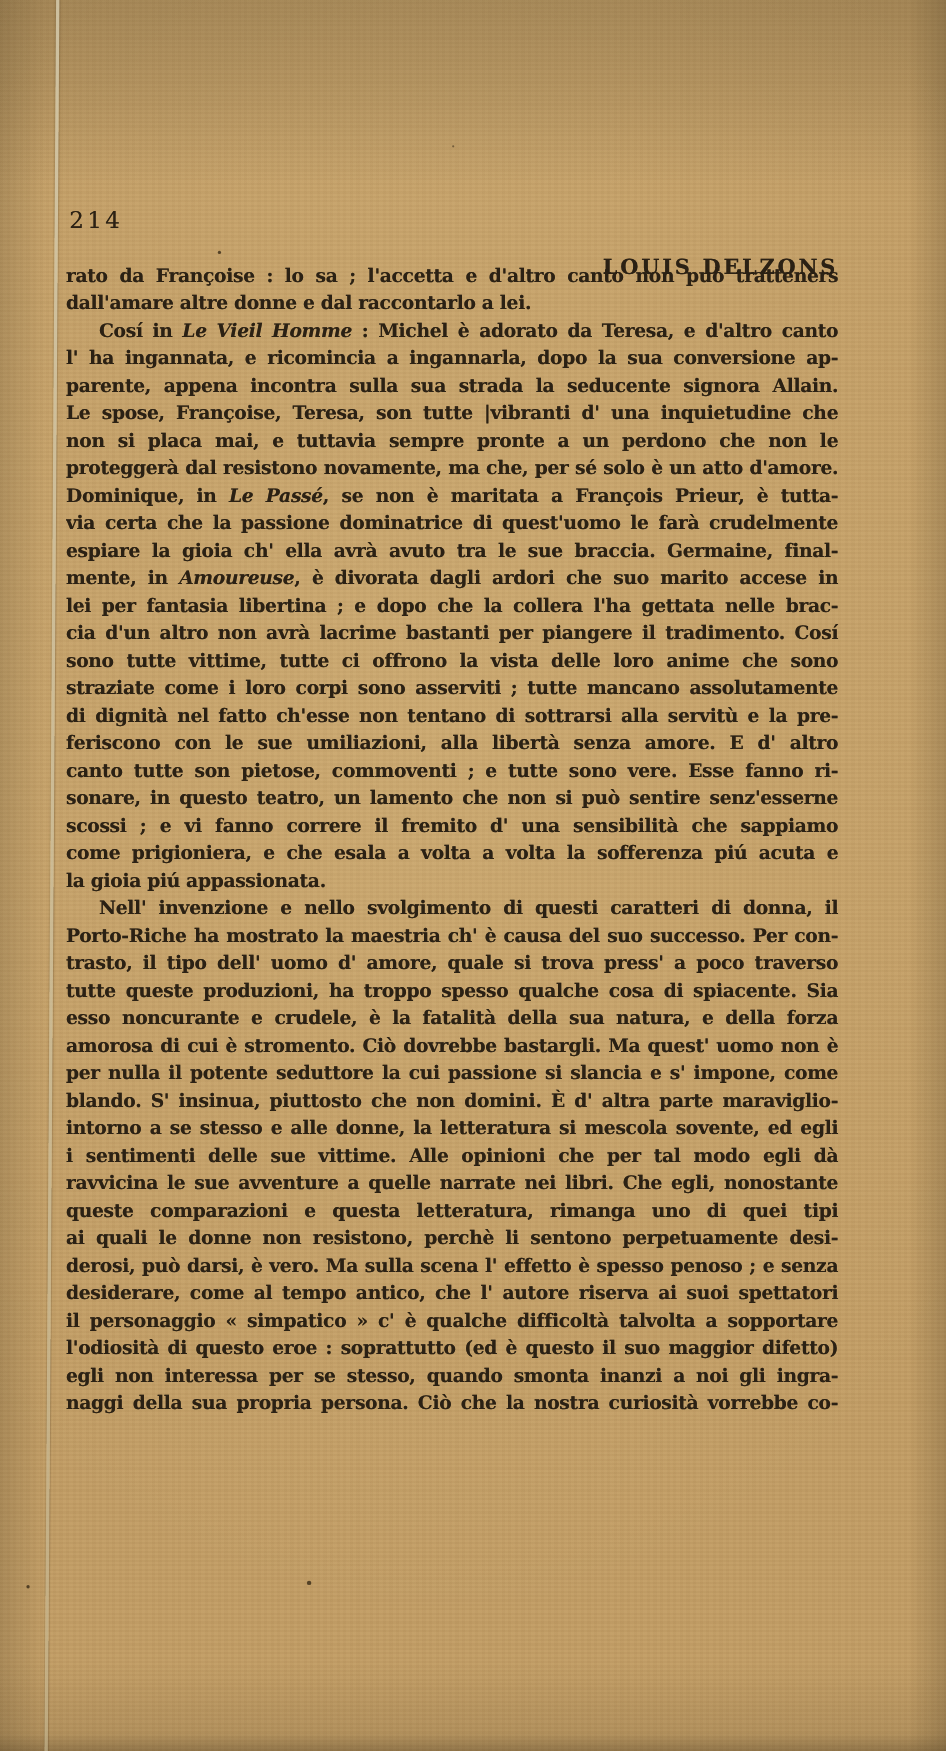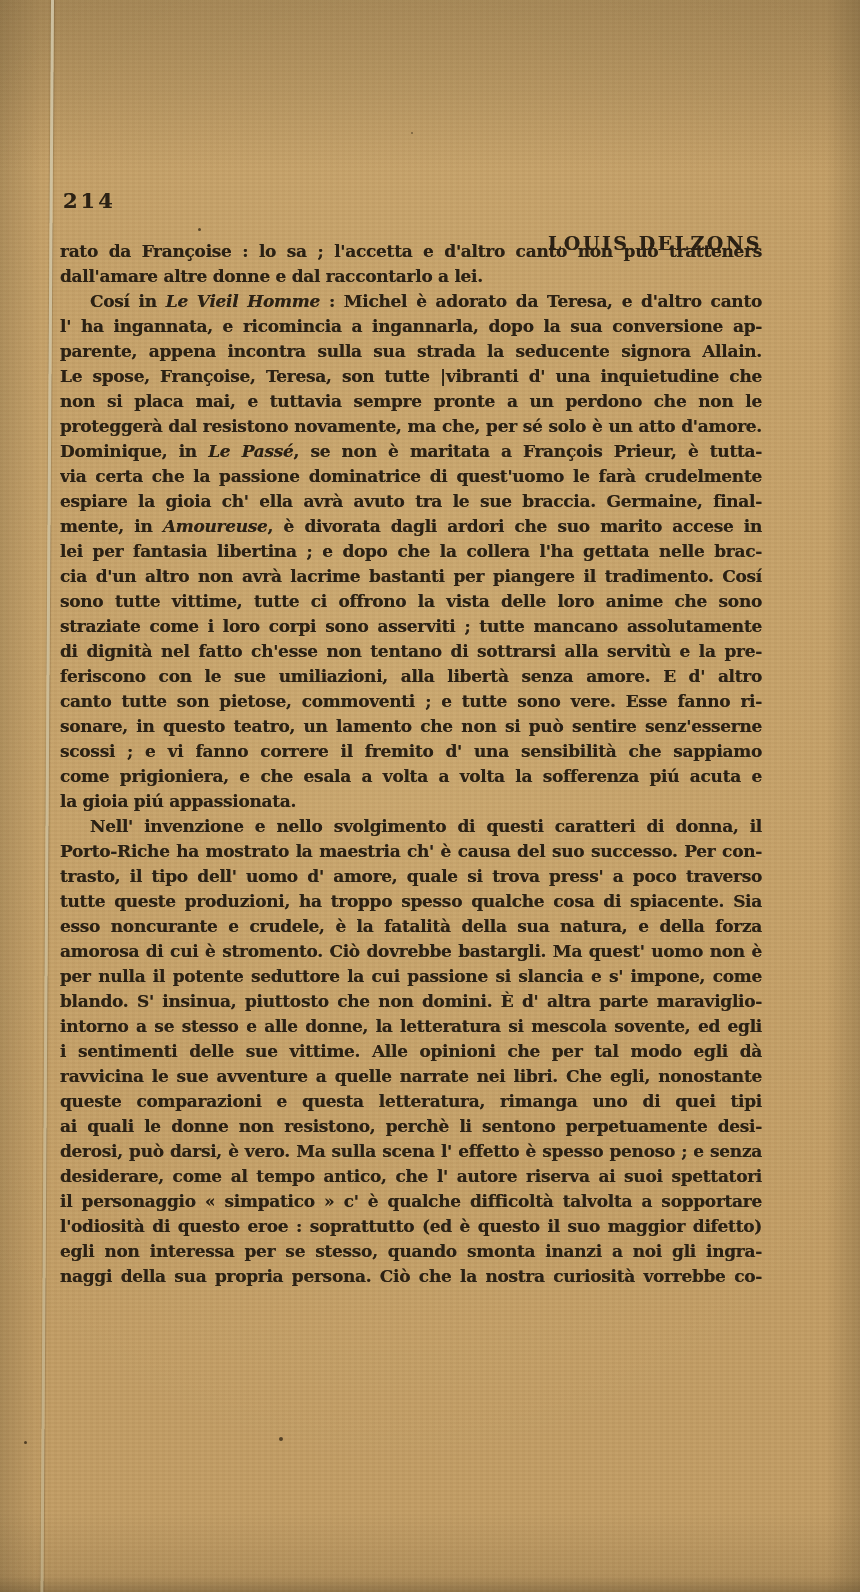--- a/index.html
+++ b/index.html
@@ -37,21 +37,21 @@
   .speck.s2{left:24px;top:1441px;width:3px;height:3px;}
   .speck.s3{left:198px;top:228px;width:3px;height:3px;}
   .speck.s4{left:411px;top:132px;width:2px;height:2px;background:rgba(42,30,14,0.5);}
 
   .header{
     position:absolute;top:186px;left:60px;width:702px;height:28px;
     text-shadow:0 0 0.5px rgba(43,33,20,0.6);
   }
   .pagenum{
     position:absolute;left:3px;top:2px;
-    font-size:21px;font-weight:700;letter-spacing:3px;
+    font-size:21px;font-weight:400;letter-spacing:3px;
   }
   .runhead{
     position:absolute;right:0;top:3px;
     font-size:19px;font-weight:700;letter-spacing:2.5px;margin-top:43px;
   }
 
   .text{
     position:absolute;top:239px;left:60px;width:702px;
     font-size:17px;line-height:25px;letter-spacing:-0.3px;
     text-shadow:0 0 0.5px rgba(43,33,20,0.6);

